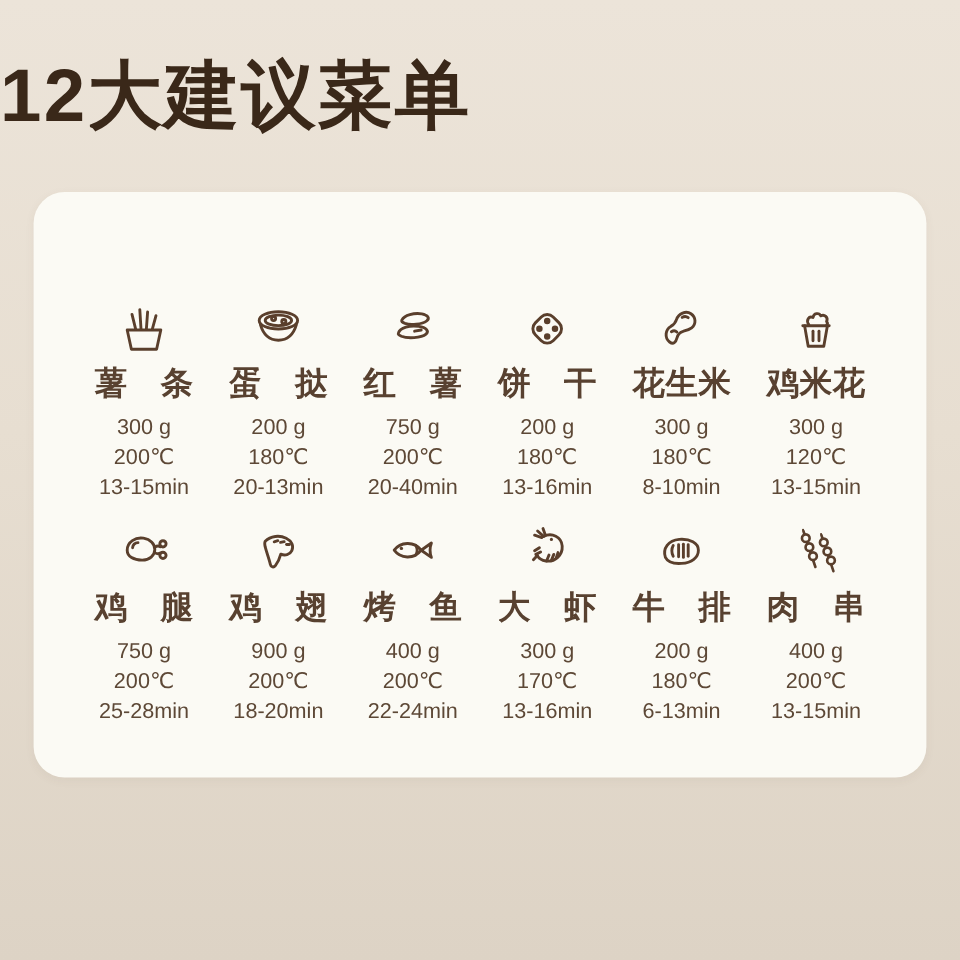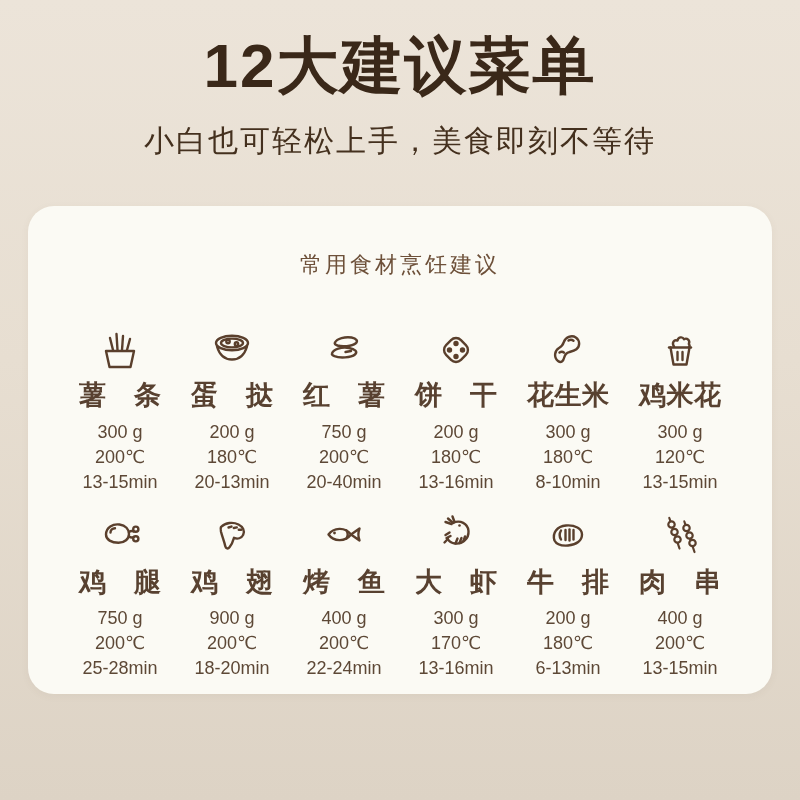--- a/index.html
+++ b/index.html
@@ -2,21 +2,21 @@
 <html><head>
 <meta charset="utf-8">
 <style>
   * { margin: 0; padding: 0; box-sizing: border-box; }
   html, body { width: 800px; height: 800px; }
   body {
     font-family: "Liberation Sans", "DejaVu Sans", sans-serif;
     background: linear-gradient(180deg, #ece4d9 0%, #e7ded1 45%, #ddd3c5 100%);
     overflow: hidden;
   }
-  .header { text-align: center; padding-top: 30px; }
+  .header { padding-top: 45px; }
   .title {
     font-size: 62px;
     font-weight: 800;
     color: #3a2819;
     letter-spacing: 2px;
     line-height: 1.15;
   }
   .subtitle {
     margin-top: 20px;
     font-size: 30px;
@@ -167,25 +167,23 @@
       <circle cx="30.5" cy="15" r="3.2" fill="#fbfaf4"></circle>
       <circle cx="33.5" cy="22.5" r="3.2" fill="#fbfaf4"></circle>
       <circle cx="36.5" cy="30" r="3.2" fill="#fbfaf4"></circle>
       <circle cx="28.2" cy="8.1" r="0.9" fill="#5a3f2c" stroke="none"></circle>
     </g>
   </defs>
 </svg>
 
 <div class="header">
   <div class="title">12大建议菜单</div>
-  <div class="subtitle">小白也可轻松上手，美食即刻不等待</div>
 </div>
 
 <div class="card">
-  <div class="card-title">常用食材烹饪建议</div>
   <div class="items-grid">
   <div class="item">
     <div class="icon-box">
       <svg width="48" height="46" viewBox="0 0 48 46">
             <use href="#fries-icon"></use>
           </svg>
     </div>
     <div class="food-name">
           <span>薯</span>
           <span>条</span>

